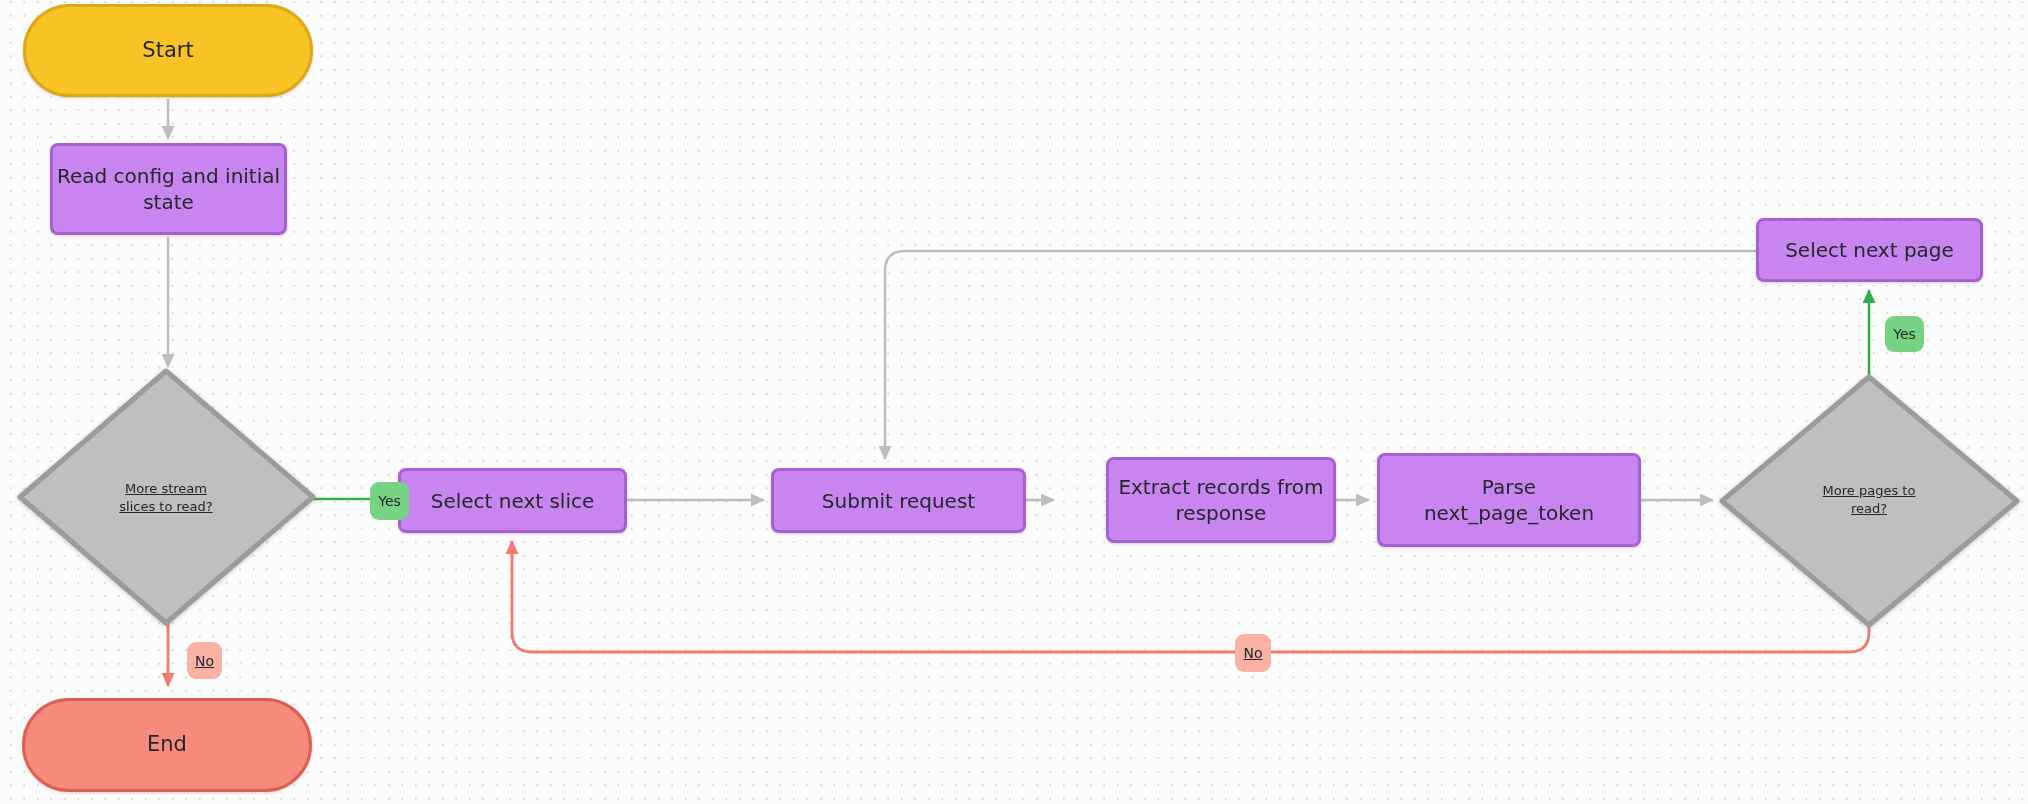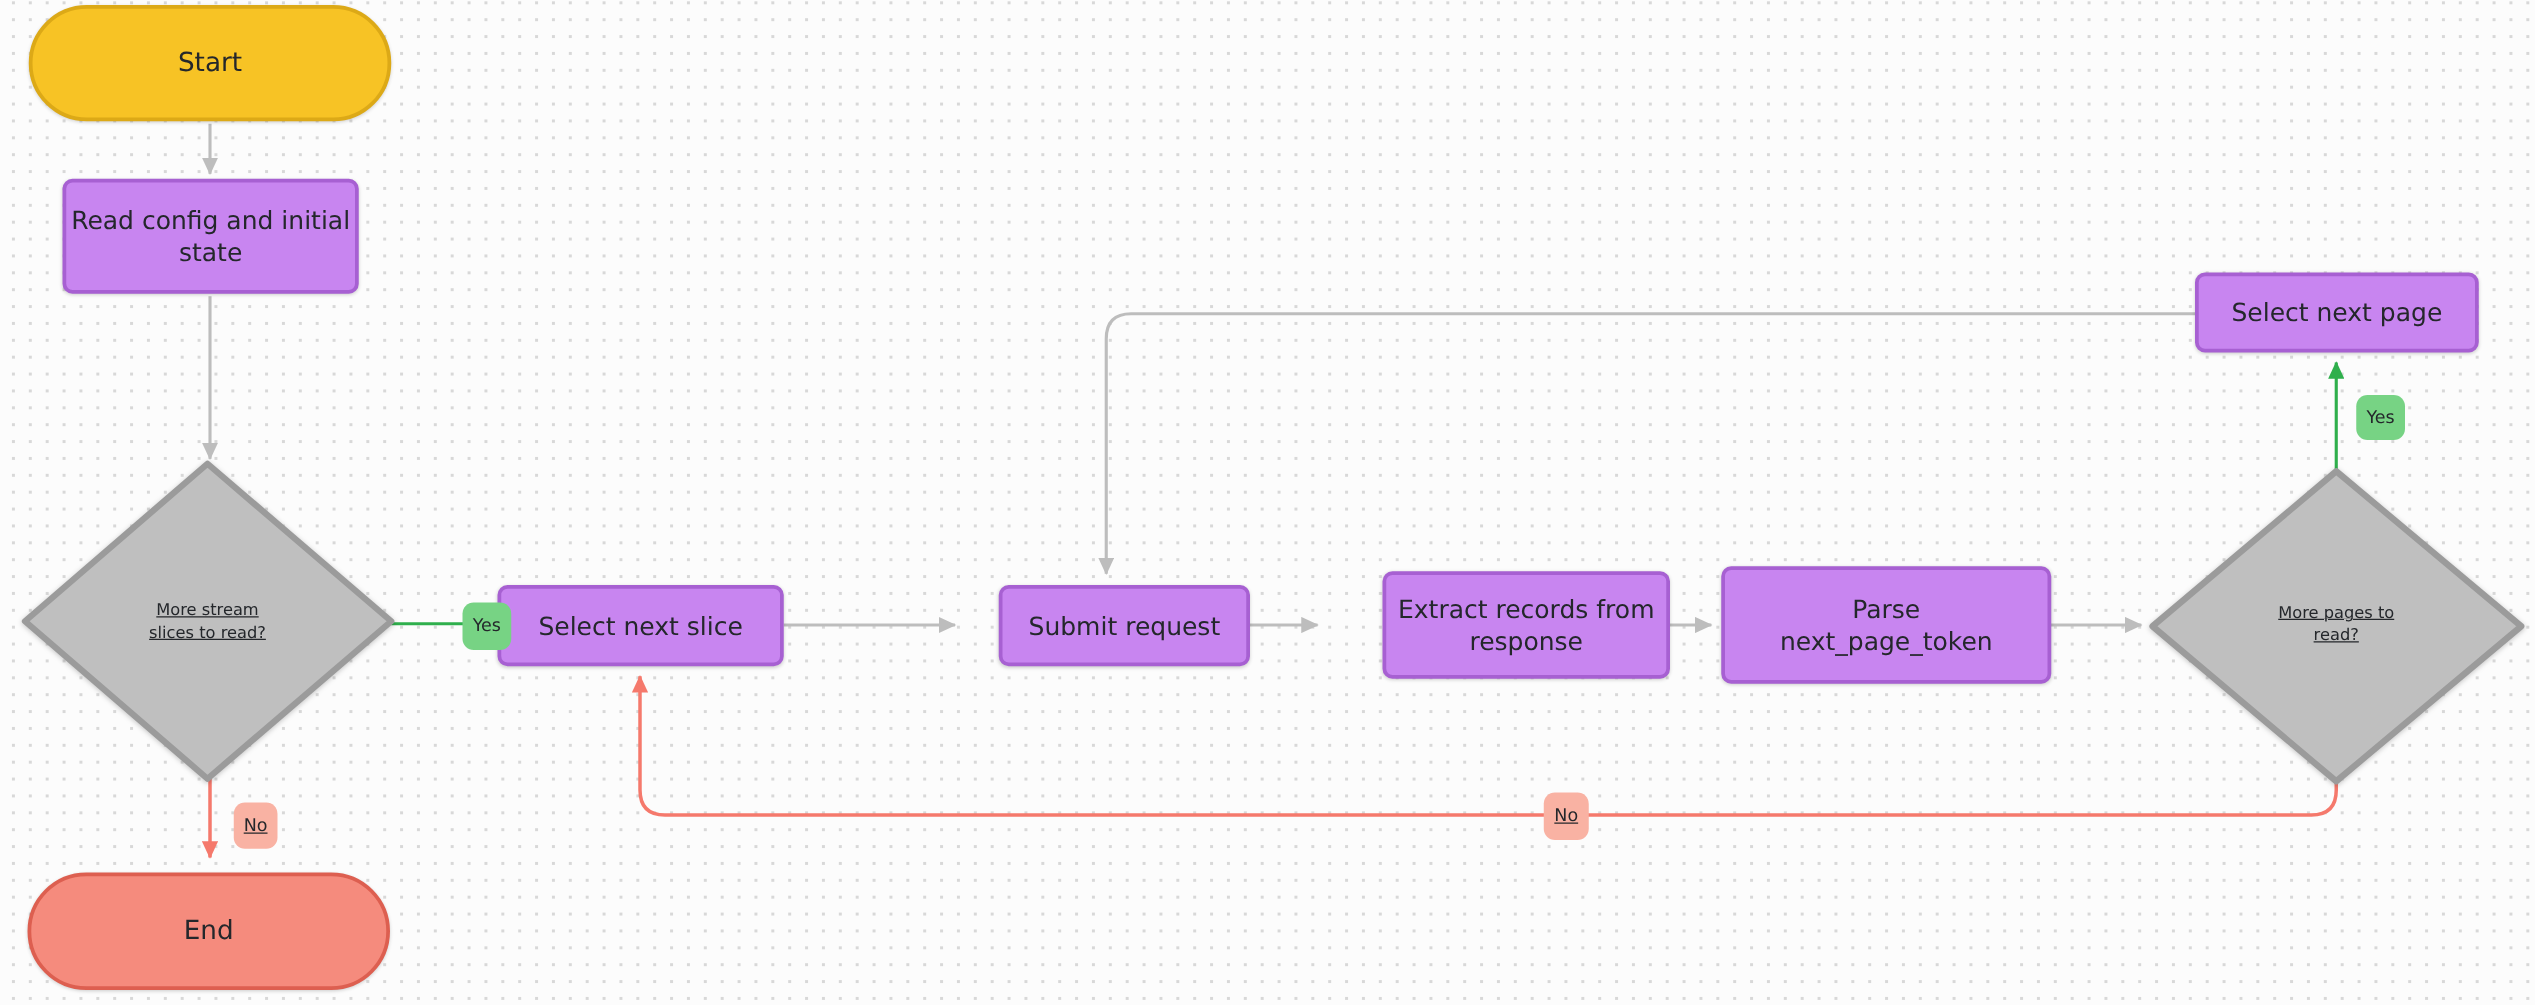--- a/index.html
+++ b/index.html
@@ -95,21 +95,21 @@
   <div class="node pill start" style="left:23px; top:4px; width:290px; height:93px;">Start</div>
 
   <div class="node proc" style="left:50px; top:143px; width:237px; height:92px;">Read config and initial
 state</div>
 
   <div class="diamond-label" style="left:46px; top:440px; width:240px; height:115px;">More stream
 slices to read?</div>
 
   <div class="node proc" style="left:398px; top:468px; width:229px; height:65px;">Select next slice</div>
 
-  <div class="node proc" style="left:771px; top:468px; width:201px; height:65px;margin-left:28px;">Submit request</div>
+  <div class="node proc" style="left:771px; top:468px; width:255px; height:65px;">Submit request</div>
 
   <div class="node proc" style="left:1062px; top:457px; width:230px; height:86px;margin-left:44px;">Extract records from
 response</div>
 
   <div class="node proc" style="left:1377px; top:453px; width:264px; height:94px;">Parse
 next_page_token</div>
 
   <div class="diamond-label" style="left:1749px; top:440px; width:240px; height:120px;">More pages to
 read?</div>
 

